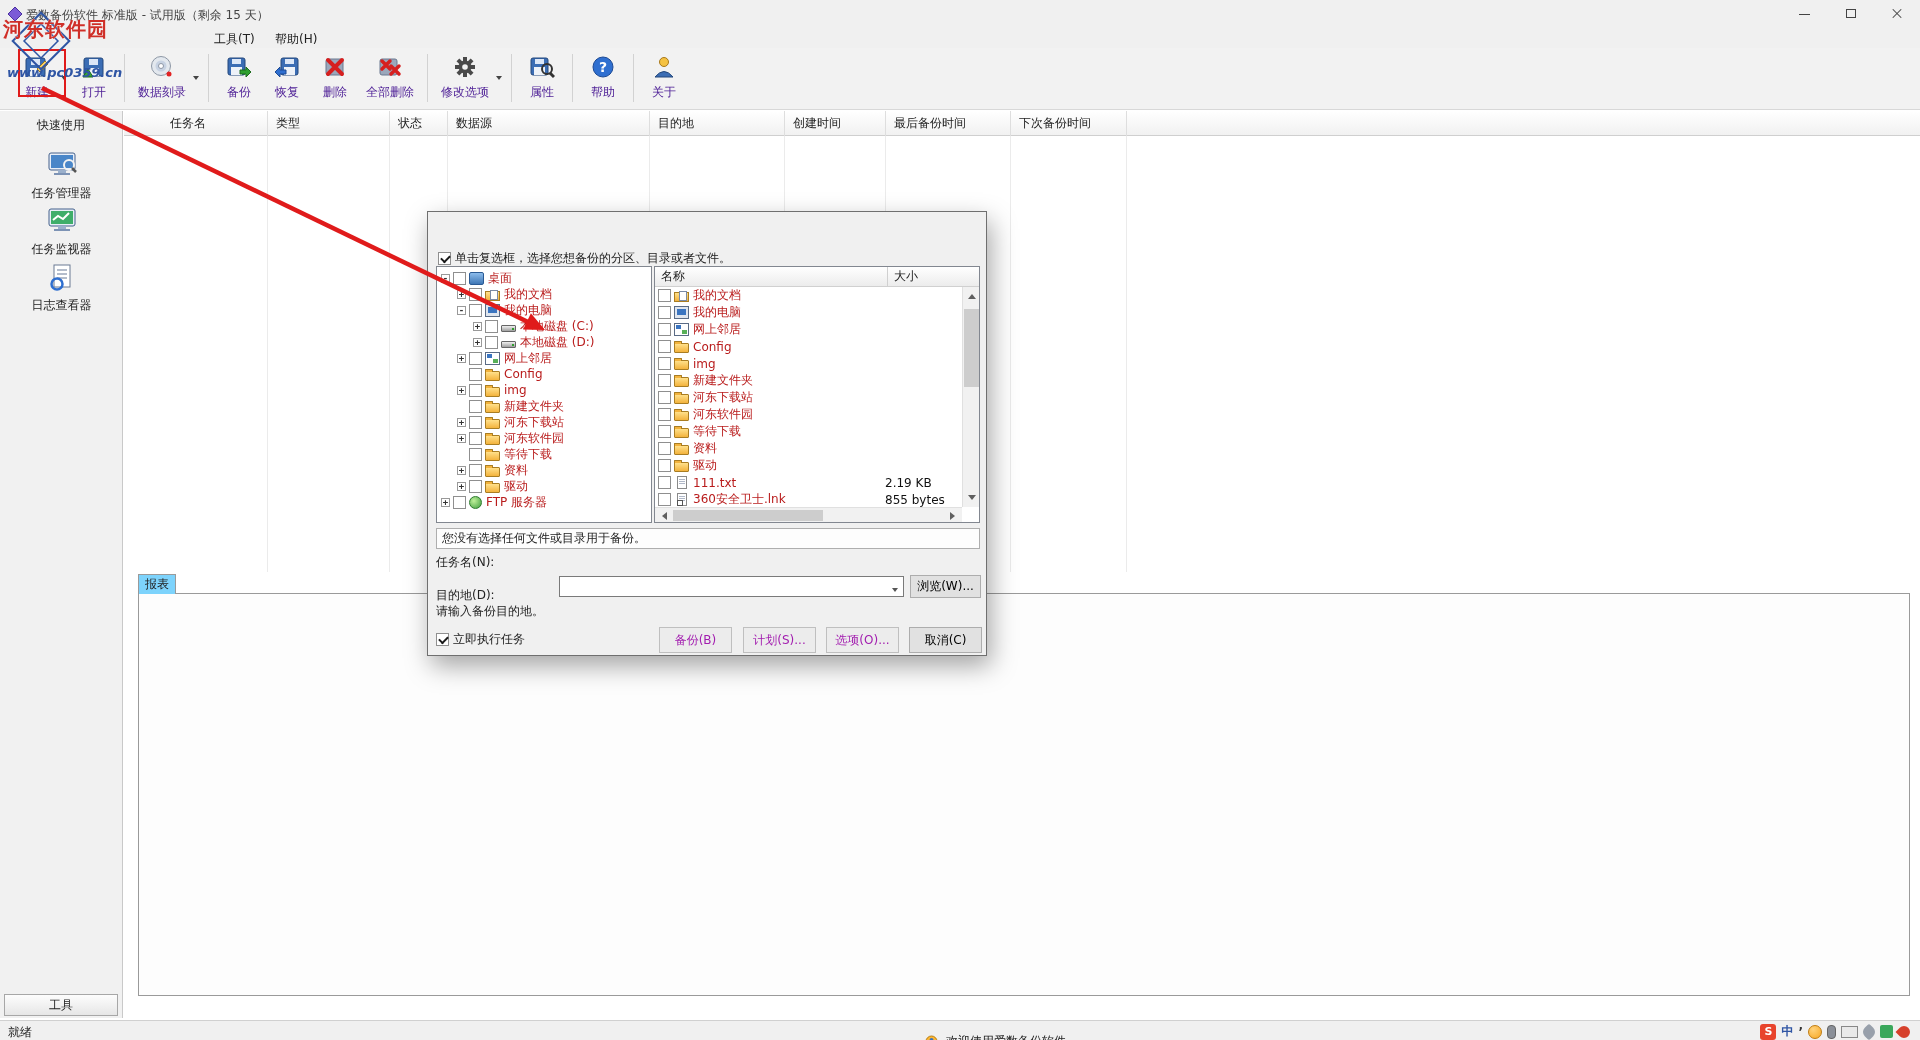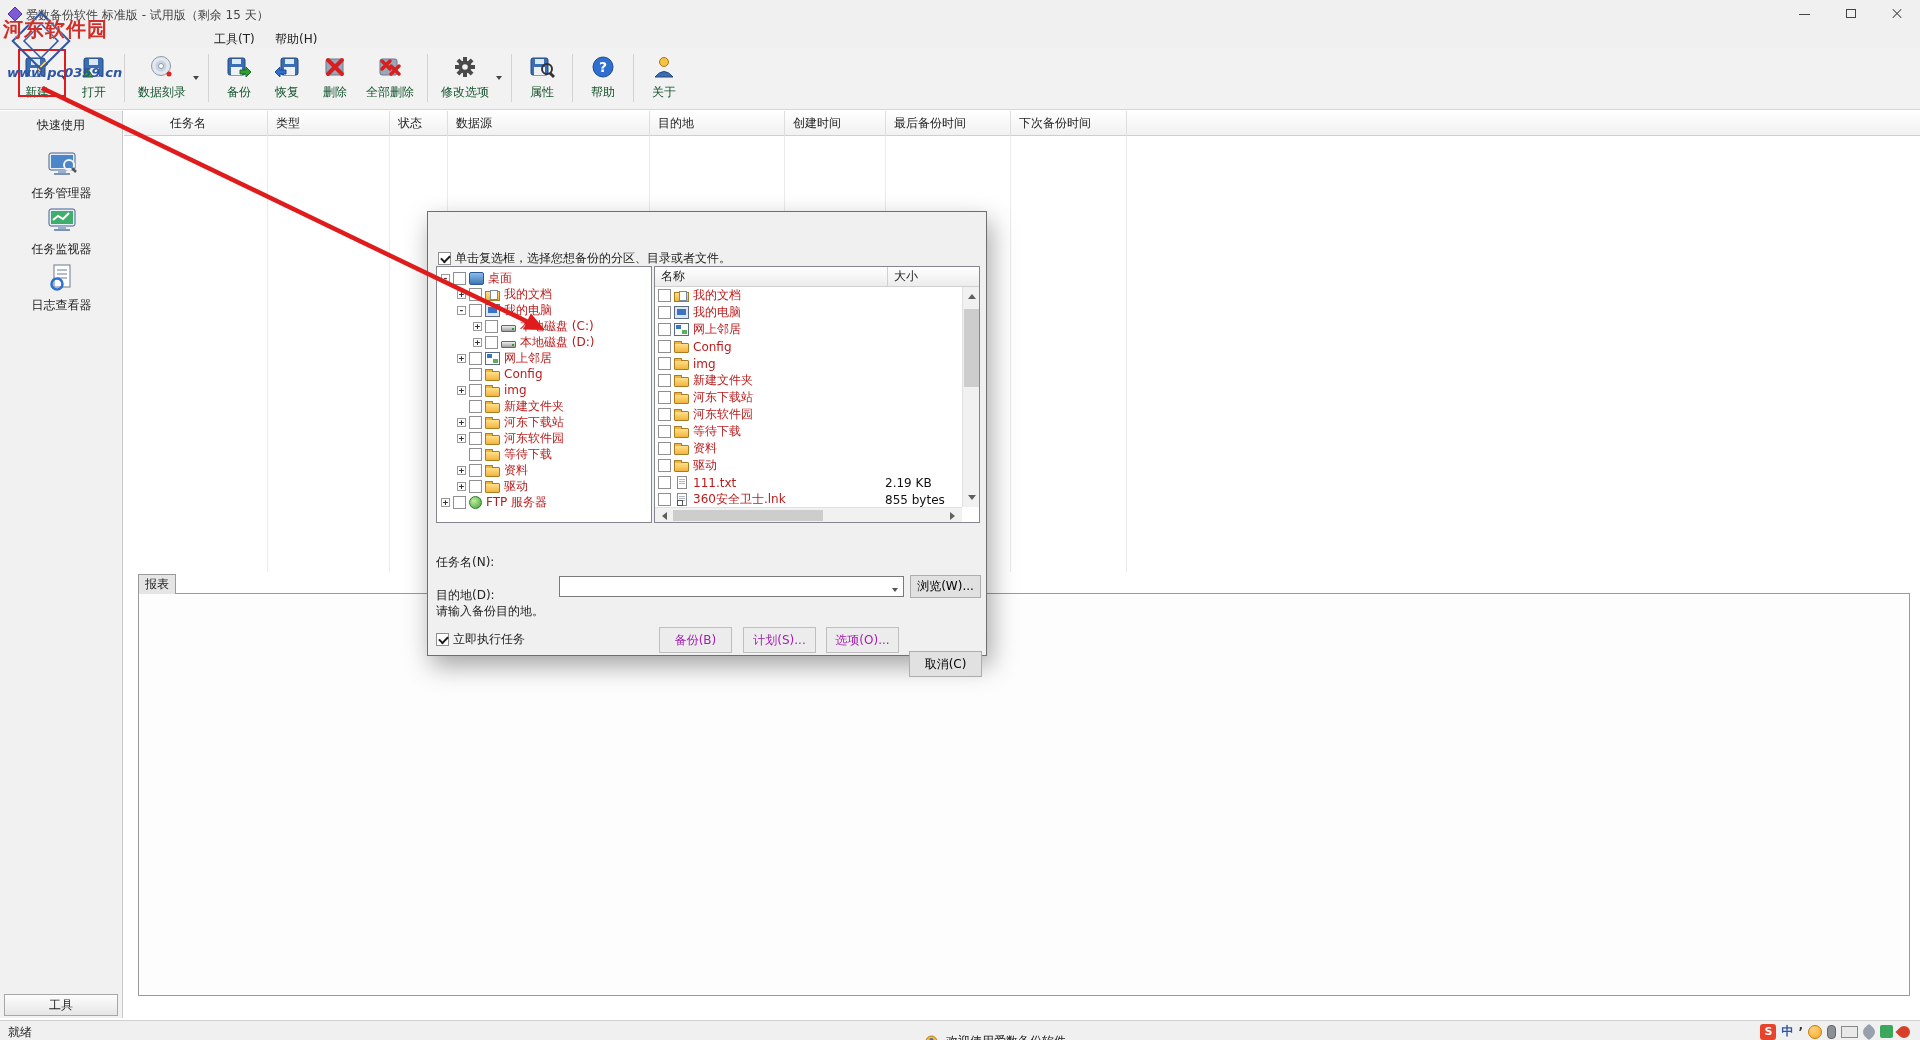--- a/index.html
+++ b/index.html
@@ -19,42 +19,42 @@
   .wbtn .x1,.wbtn .x2 { position:absolute; left:17px; top:13px; width:12px; height:1px; background:#444; }
   .wbtn .x1 { transform:rotate(45deg); } .wbtn .x2 { transform:rotate(-45deg); }
   
   #menubar { position:absolute; left:0; top:28px; width:1920px; height:20px; background:#f0f0f0; }
   .menu-item { position:absolute; top:2px; height:17px; padding:1px 7px; color:#222; }
   
   #toolbar { position:absolute; left:0; top:48px; width:1920px; height:62px; background:#f2f2f2;
              border-bottom:1px solid #d8d8d8; display:flex; align-items:flex-start; padding:3px 0 0 13px; }
   .tbtn { display:flex; flex-direction:column; align-items:center; padding:3px 7px 2px 7px; min-width:48px; }
   .tbtn .ticon { height:26px; display:flex; align-items:center; }
-  .tbtn .tlbl { margin-top:4px; font-size:12px; color:#14532d; white-space:nowrap; }
+  .tbtn .tlbl { margin-top:4px; font-size:12px; color:#4c1d95; white-space:nowrap; }
   .tdd { width:13px; height:52px; display:flex; align-items:center; justify-content:center; margin-left:-4px; }
   .dd { width:0; height:0; border:3.5px solid transparent; border-top:4.5px solid #444; margin-top:4px; }
   .tsep { width:1px; height:48px; background:#d2d2d2; margin:3px 6px 0 6px; }
   #newbtn-highlight { position:absolute; left:18px; top:49px; width:48px; height:48px;
                       border:2px solid #e01b1b; z-index:40; pointer-events:none; }
   
   #sidebar { position:absolute; left:0; top:111px; width:123px; height:907px; background:#f1f1f1;
              border-right:1px solid #c9c9c9; }
   #sidebar .shead { text-align:center; padding-top:6px; color:#222; }
   .snav { position:absolute; left:0; width:123px; text-align:center; }
   .snav .slbl { display:block; margin-top:3px; color:#222; }
   #sidebar-footer { position:absolute; left:4px; top:883px; width:114px; height:22px;
                     background:linear-gradient(#fdfdfd,#e6e6e6); border:1px solid #a7a7a7;
                     text-align:center; line-height:20px; }
   
   #table-header { position:absolute; left:124px; top:111px; width:1796px; height:25px;
                   background:linear-gradient(#ffffff,#f1f1f1); border-bottom:1px solid #cfcfcf; display:flex; }
   .thc { height:25px; line-height:24px; padding-left:8px; border-right:1px solid #dedede; color:#222; white-space:nowrap; }
   .colline { position:absolute; top:136px; height:436px; width:1px; background:#ebebeb; }
   
-  #report-tab { position:absolute; left:138px; top:574px; width:38px; height:20px; background:#e5e5e5;
+  #report-tab { position:absolute; left:138px; top:574px; width:38px; height:20px; background:#7dd3fc;
                 border:1px solid #9a9a9a; border-bottom:none; text-align:center; line-height:18px; z-index:2; }
   #report-box { position:absolute; left:138px; top:593px; width:1772px; height:403px;
                 border:1px solid #9a9a9a; background:#fdfdfd; }
   
   #statusbar { position:absolute; left:0; top:1020px; width:1920px; height:20px; background:#f0f0f0;
                border-top:1px solid #d0d0d0; }
   #status-ready { position:absolute; left:8px; top:3px; }
   #status-welcome { position:absolute; left:925px; top:12px; display:flex; align-items:center; gap:8px; }
   #tray { position:absolute; right:10px; top:2px; display:flex; align-items:center; gap:5px; }
   .tr-s { width:16px; height:16px; background:#e8442c; border-radius:3px; color:#fff; font-weight:bold;
@@ -150,21 +150,21 @@
   #dest-combo .dd { position:absolute; right:5px; top:7px; border:3.5px solid transparent; border-top:4.5px solid #555; }
   #browse-btn { position:absolute; left:482px; top:363px; width:71px; height:23px; }
   #dest-hint { position:absolute; left:8px; top:391px; }
   #run-now { position:absolute; left:8px; top:419px; display:flex; align-items:center; gap:4px; }
   .btn { position:absolute; height:26px; text-align:center; line-height:24px;
          background:#e1e1e1; border:1px solid #adadad; color:#000; }
   .btn.disabled { background:#ececec; border-color:#bfbfbf; color:#a21caf; }
   #btn-backup { left:231px; top:415px; width:73px; }
   #btn-schedule { left:315px; top:415px; width:73px; }
   #btn-options { left:398px; top:415px; width:73px; }
-  #btn-cancel { left:481px; top:415px; width:73px;margin-top:24px; }
+  #btn-cancel { left:481px; top:415px; width:73px; }
 </style>
 </head>
 <body>
 
 <div id="titlebar">
   <span class="appicon">
     <svg width="16" height="16">
         <polygon points="8,1 15,8 8,15 1,8" fill="#7b5bd6" stroke="#4a2fa0"></polygon>
       </svg>
   </span>
@@ -613,20 +613,21 @@
       <div class="sb-btn" style="left:0;top:0;width:17px;height:15px">
           <span class="tri-lf"></span>
         </div>
       <div id="hthumb"></div>
       <div class="sb-btn" style="right:0;top:0;width:17px;height:15px">
           <span class="tri-rt"></span>
         </div>
     </div>
   </div>
 
+  <div id="no-selection">您没有选择任何文件或目录用于备份。</div>
 
   <span id="taskname-label">任务名(N):</span>
 
   <span id="dest-label">目的地(D):</span>
   <div id="dest-combo">
       <span class="dd"></span>
     </div>
   <div class="btn" id="browse-btn" style="height:23px;line-height:21px">浏览(W)...</div>
 
   <span id="dest-hint">请输入备份目的地。</span>

